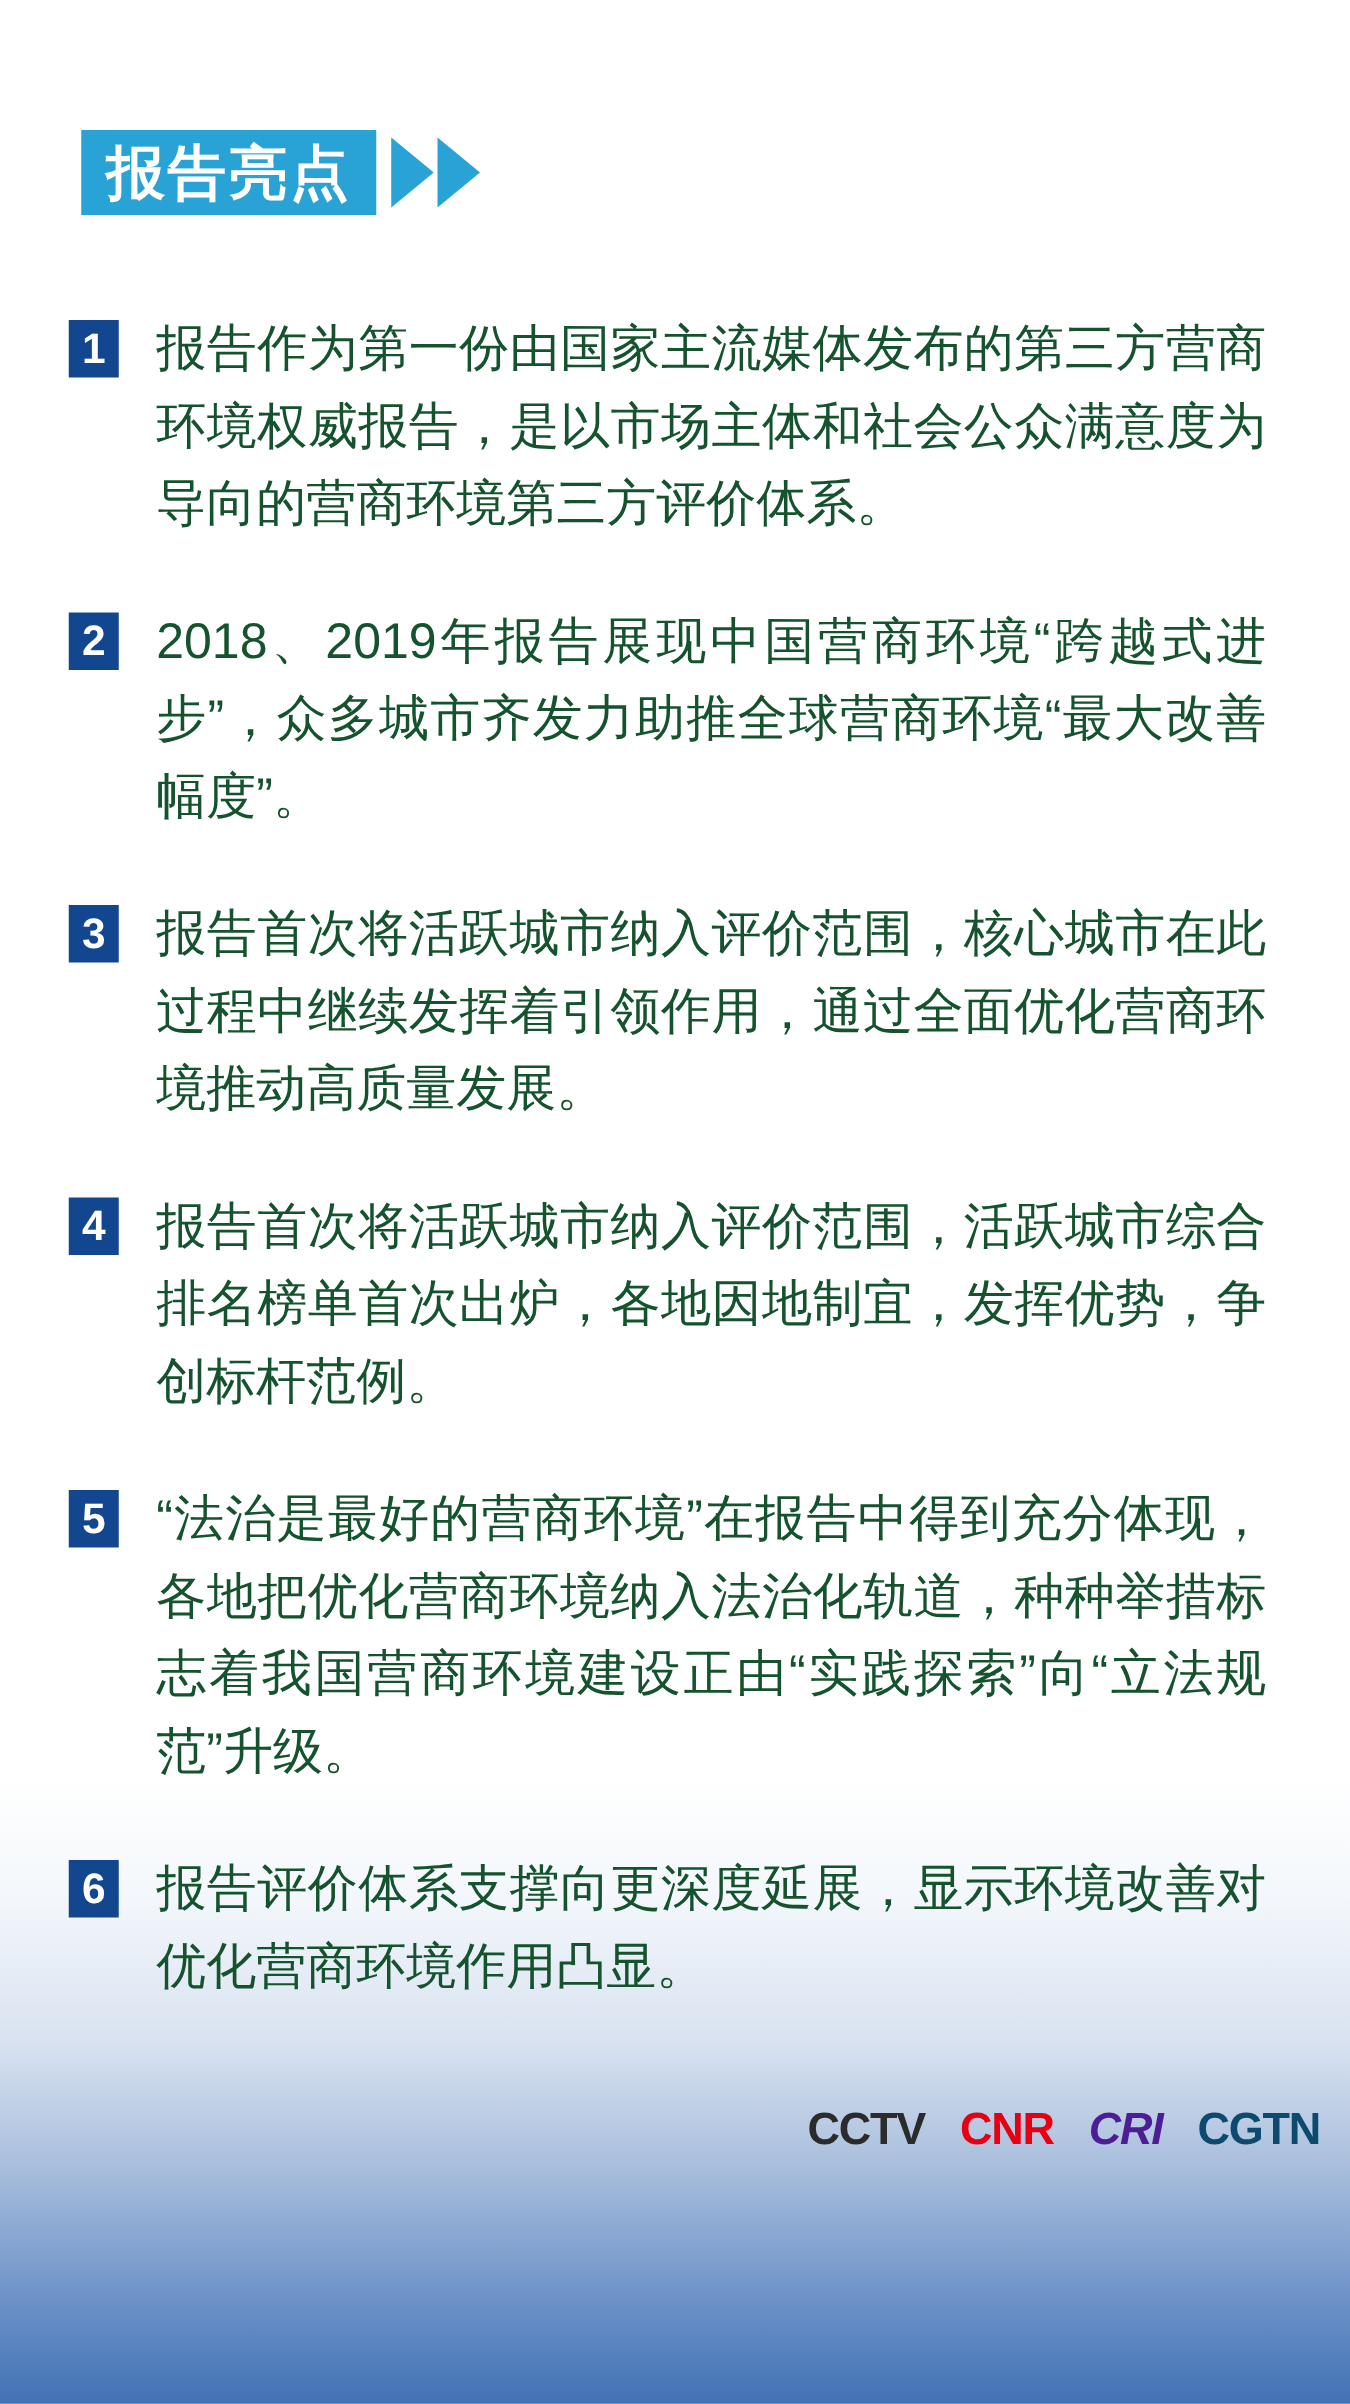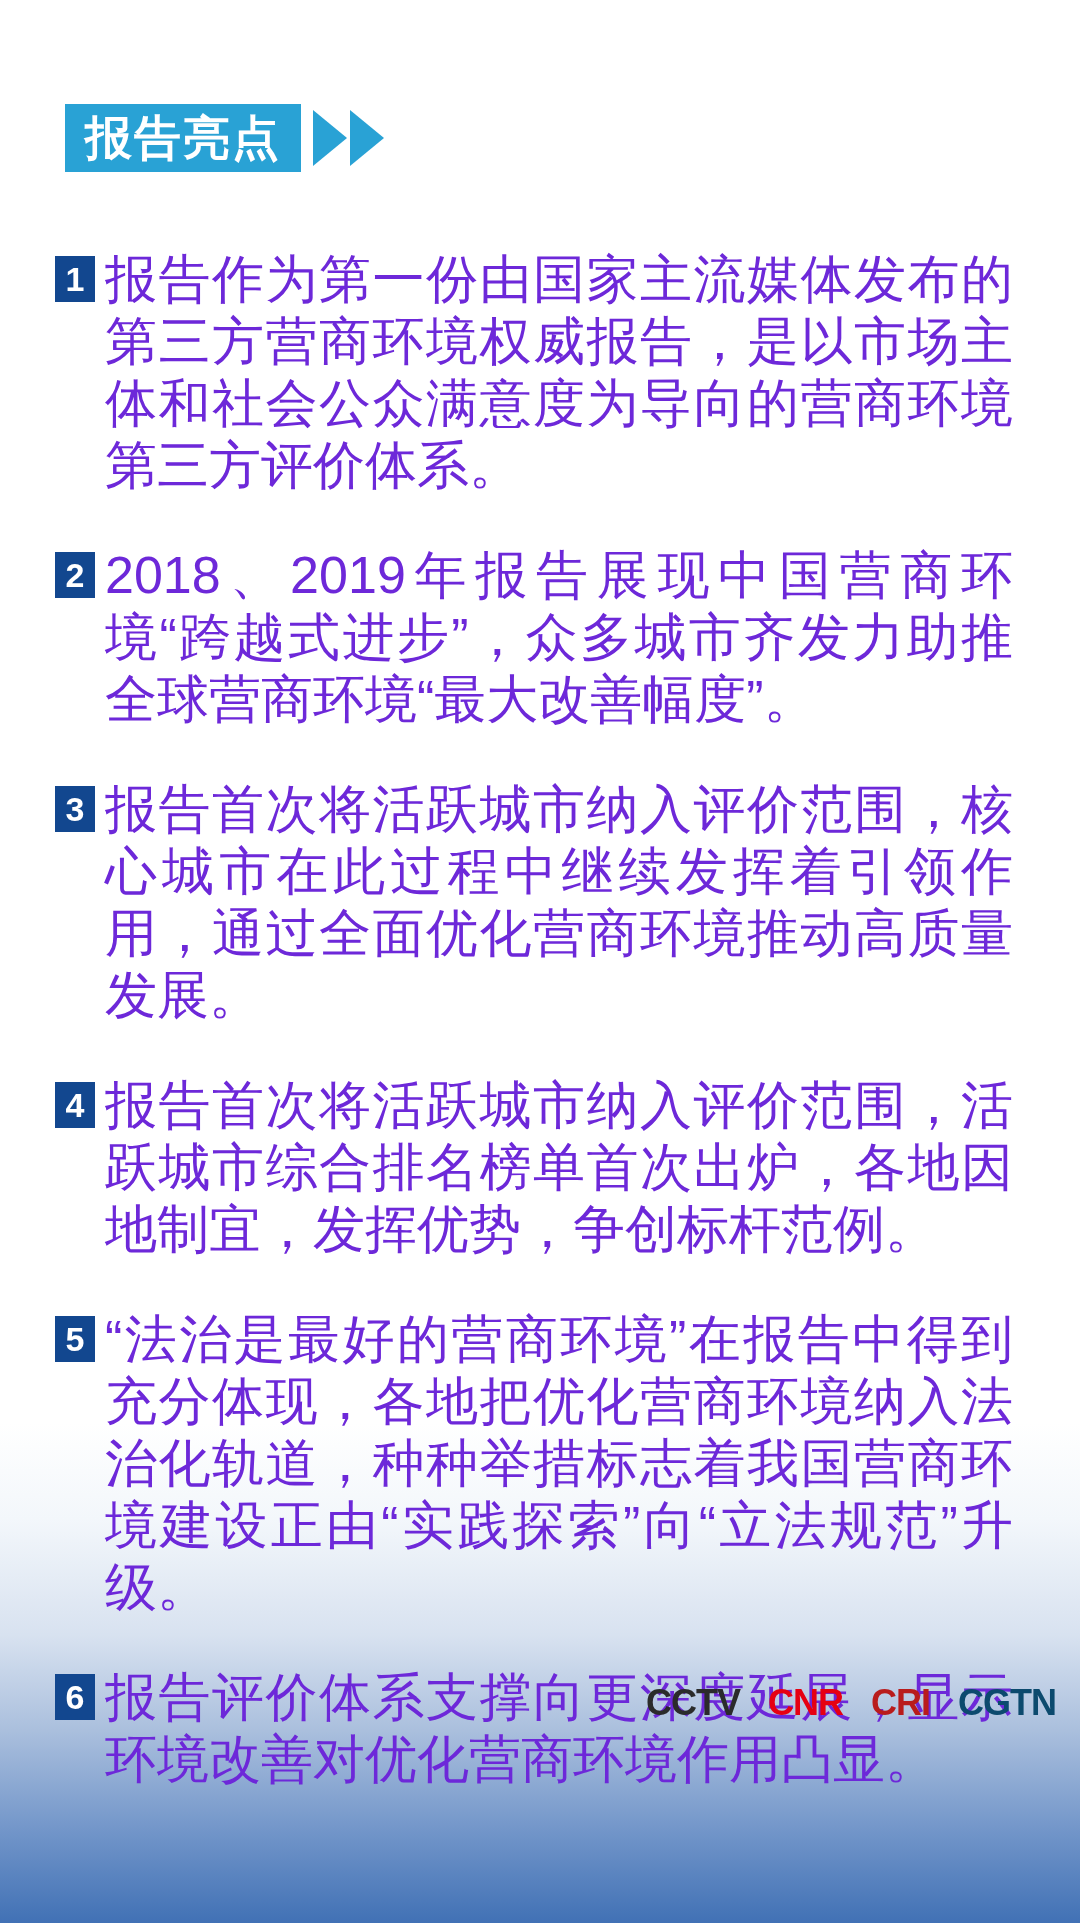--- a/index.html
+++ b/index.html
@@ -39,22 +39,22 @@
   .hl-item{
     display:flex;align-items:flex-start;margin-bottom:48px;
   }
   .hl-badge{
     flex:0 0 auto;width:40px;height:46px;margin-top:8px;
     background:#12478f;color:#ffffff;
     display:flex;align-items:center;justify-content:center;
     font-size:34px;font-weight:700;
   }
   .hl-text{
-    flex:1;margin-left:10px;
-    color:#6d28d9;font-size:52px;line-height:62px;
+    flex:1;margin-left:30px;
+    color:#14532d;font-size:40px;line-height:62px;
     text-align:justify;text-justify:inter-character;
   }
   .footer{
     position:absolute;right:24px;top:1682px;text-align:center;
   }
   .footer-org{
     font-size:42px;font-weight:800;color:#262626;
     letter-spacing:1px;white-space:nowrap;
   }
   .footer-logos{
@@ -107,17 +107,17 @@
     <div class="hl-text">报告评价体系支撑向更深度延展，显示环境改善对优化营商环境作用凸显。</div>
   </div>
 </div>
 
 <div class="footer">
   <div class="footer-logos">
   <div class="footer-logo" style="color: rgb(43, 43, 43);">CCTV</div>
 
   <div class="footer-logo" style="color: rgb(230, 0, 18);">CNR</div>
 
-  <div class="footer-logo" style="color: #b91c1c;">CRI</div>
+  <div class="footer-logo" style="color: #4c1d95; font-style: italic;">CRI</div>
 
   <div class="footer-logo" style="color: #0c4a6e;">CGTN</div>
 </div>
 </div>
 
 </body></html>

